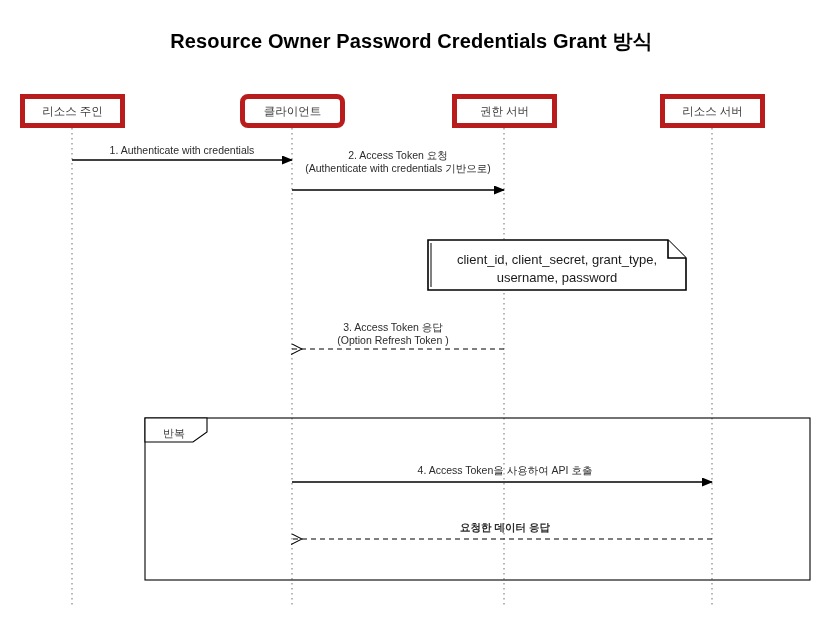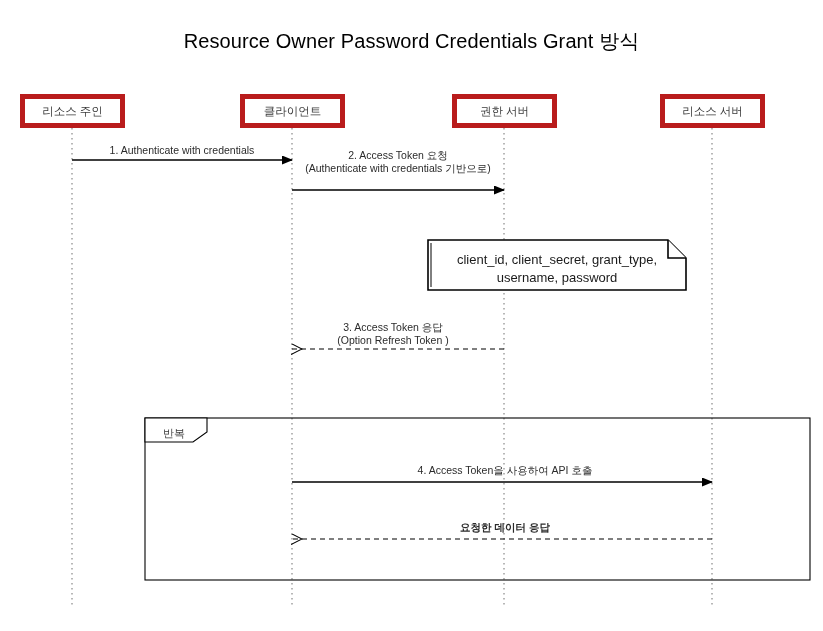--- a/index.html
+++ b/index.html
@@ -23,21 +23,21 @@
     left: 0;
     top: 0;
   }
   .diagram-title {
     position: absolute;
     left: 0;
     top: 28px;
     width: 823px;
     text-align: center;
     font-size: 20px;
-    font-weight: normal;
+    font-weight: bold;
     letter-spacing: 0.1px;
     color: #000000;
   }
   .lifeline-box {
     position: absolute;
     box-sizing: border-box;
     border: 5px solid #b91c1c;
     background: #ffffff;
     display: flex;
     align-items: center;
@@ -107,21 +107,21 @@
       <line x1="292" y1="190" x2="504" y2="190" stroke="#000000" stroke-width="1.3" marker-end="url(#arrow-filled)"></line>
       <line x1="504" y1="349" x2="292" y2="349" stroke="#000000" stroke-width="1.2" stroke-dasharray="5 4" marker-end="url(#arrow-open)"></line>
       <line x1="292" y1="482" x2="712" y2="482" stroke="#000000" stroke-width="1.3" marker-end="url(#arrow-filled)"></line>
       <line x1="712" y1="539" x2="292" y2="539" stroke="#000000" stroke-width="1.2" stroke-dasharray="5 4" marker-end="url(#arrow-open)"></line>
     </g>
   </svg>
 
   <div class="lifeline-box" style="left:20px;  top:94px; width:105px; height:34px;">
     <span>리소스 주인</span>
   </div>
-  <div class="lifeline-box" style="left:240px; top:94px; width:105px; height:34px;">
+  <div class="lifeline-box" style="left:240px; top:94px; width:105px; height:34px;border-radius:8px;">
     <span>클라이언트</span>
   </div>
   <div class="lifeline-box" style="left:452px; top:94px; width:105px; height:34px;">
     <span>권한 서버</span>
   </div>
   <div class="lifeline-box" style="left:660px; top:94px; width:105px; height:34px;">
     <span>리소스 서버</span>
   </div>
 
   <div class="msg-label" style="left:82px; top:144px; width:200px;">

